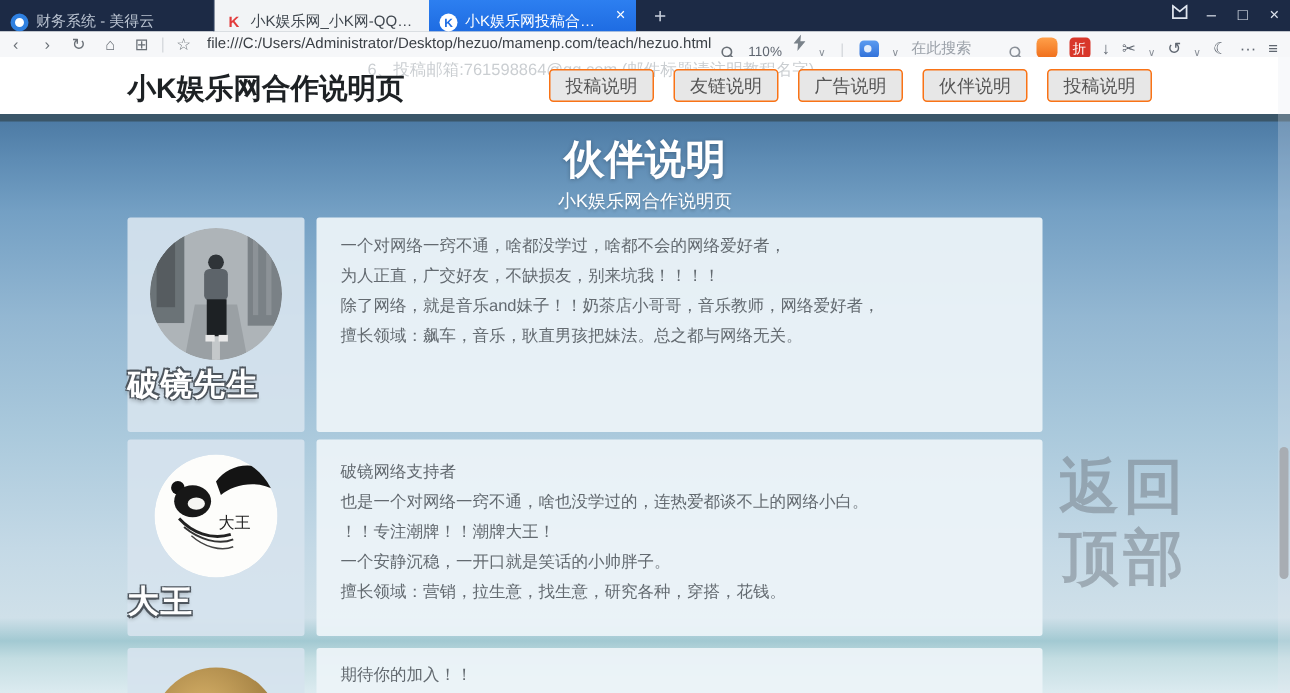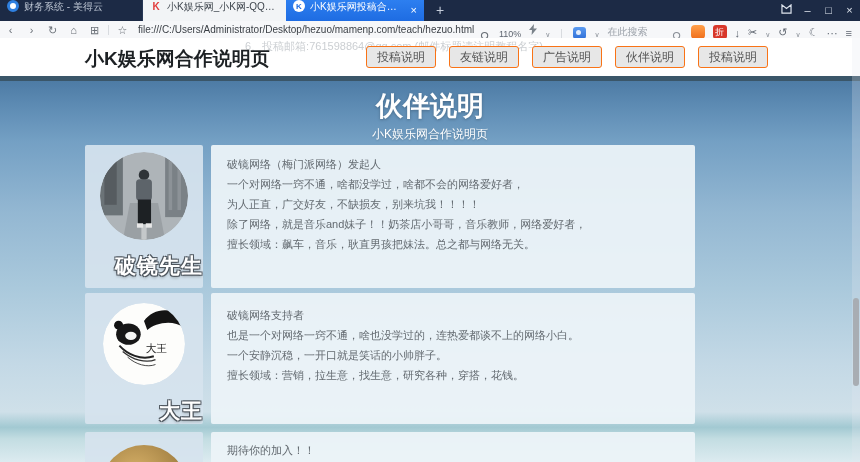--- a/index.html
+++ b/index.html
@@ -1,21 +1,21 @@
 <!DOCTYPE html>
 <html><head>
 <meta charset="utf-8">
 <style>
   html,body{margin:0;padding:0;background:#222;}
   .window{position:relative;width:860px;height:462px;overflow:hidden;background:#fff;
           font-family:"Liberation Sans",sans-serif;}
 
   
   .tabbar{position:absolute;top:0;left:0;right:0;height:21px;background:#1c2a45;display:flex;align-items:stretch;}
-  .tab{width:143px;display:flex;align-items:flex-start;padding:0 7px;box-sizing:border-box;border-right:1px solid #273755;}
+  .tab{width:143px;display:flex;align-items:flex-end;padding:0 7px;box-sizing:border-box;border-right:1px solid #273755;}
   .tab-title{font-size:10px;color:#b9c2d0;white-space:nowrap;overflow:hidden;text-overflow:ellipsis;flex:1;}
   .tab.t3{background:#f2f4f6;border-right:none;}
   .tab.t3 .tab-title{color:#3f464e;}
   .tab.t4{width:138px;background:linear-gradient(#2d7ff0,#1e6ce2);border-right:none;}
   .tab.t4 .tab-title{color:#fff;}
   .tclose{color:#fff;font-size:11px;margin-left:4px;line-height:21px;}
   .fav{width:12px;height:12px;margin-right:5px;flex:none;display:flex;align-items:center;justify-content:center;}
   .fav.q{border:3px solid #2f80e0;border-radius:50%;width:6px;height:6px;background:#fff;}
   .fav.kred{color:#e23b3b;font-weight:bold;font-size:10px;}
   .fav.kwhite{background:#fff;border-radius:50%;color:#1e6ce2;font-weight:bold;font-size:8px;}
@@ -62,21 +62,21 @@
   .card3{top:394px;height:60px;}
   .cleft{width:118px;flex:none;background:rgba(214,227,238,0.92);margin-right:8px;border-radius:2px;position:relative;}
   .cright{flex:1;background:rgba(236,243,248,0.94);border-radius:2px;padding:9px 16px;box-sizing:border-box;}
   .card2 .cright{padding-top:12px;}
   .card3 .cright{padding-top:8px;}
   .cline{font-size:11px;color:#636a70;line-height:20px;white-space:nowrap;}
   .avatar{width:88px;height:88px;border-radius:50%;margin:7px auto 0;display:block;overflow:hidden;}
   .card2 .avatar{width:82px;height:82px;margin-top:10px;}
   .avatar3{width:86px;height:86px;border-radius:50%;margin:13px auto 0;
            background:radial-gradient(circle at 40% 35%,#d9b36a,#9c7a3e 70%,#6f5526);}
-  .cname{text-align:right;font-size:21px;font-weight:bold;color:#fff;margin-top:12px;letter-spacing:1px;
+  .cname{text-align:left;font-size:21px;font-weight:bold;color:#fff;margin-top:2px;letter-spacing:1px;
          text-shadow:-1px -1px 0 #4e565e,1px -1px 0 #4e565e,-1px 1px 0 #4e565e,1px 1px 0 #4e565e,0 2px 3px rgba(0,0,0,.3);}
 
   .backtop{position:absolute;left:706px;top:264px;width:92px;font-size:40px;line-height:47px;font-weight:bold;
            color:#737b84;opacity:.5;letter-spacing:3px;}
   .watermark{position:absolute;right:8px;top:394px;font-family:"DejaVu Sans Mono",monospace;font-weight:bold;
              font-size:22px;color:#ff8f9e;letter-spacing:1px;
              text-shadow:2px 0 #333f5e,-2px 0 #333f5e,0 2px #333f5e,0 -2px #333f5e,
                          2px 2px #333f5e,-2px 2px #333f5e,2px -2px #333f5e,-2px -2px #333f5e;}
   .scroll-track{position:absolute;right:0;top:0;width:8px;bottom:0;background:rgba(228,233,238,0.25);}
   .scroll-thumb{position:absolute;right:1px;top:260px;width:6px;height:88px;background:#a8adb3;border-radius:3px;}
@@ -202,21 +202,20 @@
             <circle cx="50" cy="26" r="6" fill="#2f3438"></circle>
             <rect x="41" y="31" width="18" height="24" rx="4" fill="#5d646a"></rect>
             <rect x="43" y="54" width="15" height="28" fill="#1d2124"></rect>
             <rect x="42" y="81" width="7" height="5" fill="#e8e8e8"></rect>
               <rect x="52" y="81" width="7" height="5" fill="#e8e8e8"></rect>
           </g>
         </svg>
         <div class="cname">破镜先生</div>
       </div>
       <div class="cright">
-        <div class="cline">破镜网络（梅门派网络）发起人</div>
         <div class="cline">一个对网络一窍不通，啥都没学过，啥都不会的网络爱好者，</div>
         <div class="cline">为人正直，广交好友，不缺损友，别来坑我！！！！</div>
         <div class="cline">除了网络，就是音乐and妹子！！奶茶店小哥哥，音乐教师，网络爱好者，</div>
         <div class="cline">擅长领域：飙车，音乐，耿直男孩把妹法。总之都与网络无关。</div>
       </div>
     </div>
 
     <div class="card card2">
       <div class="cleft">
         <svg class="avatar" viewBox="0 0 100 100">
@@ -228,32 +227,34 @@
           <path d="M20 52 C30 63 46 70 62 65" stroke="#222" stroke-width="2.4" fill="none"></path>
           <path d="M24 59 C36 69 52 74 64 69" stroke="#333" stroke-width="1.6" fill="none"></path>
           <path d="M30 66 C40 75 54 79 64 75" stroke="#444" stroke-width="1.2" fill="none"></path>
           <text x="52" y="60" font-size="13" fill="#222">大王</text>
         </svg>
         <div class="cname">大王</div>
       </div>
       <div class="cright">
         <div class="cline">破镜网络支持者</div>
         <div class="cline">也是一个对网络一窍不通，啥也没学过的，连热爱都谈不上的网络小白。</div>
+        <div class="cline">！！专注潮牌！！潮牌大王！</div>
         <div class="cline">一个安静沉稳，一开口就是笑话的小帅胖子。</div>
         <div class="cline">擅长领域：营销，拉生意，找生意，研究各种，穿搭，花钱。</div>
       </div>
     </div>
 
     <div class="card card3">
       <div class="cleft">
         <div class="avatar3"></div>
       </div>
       <div class="cright">
         <div class="cline">期待你的加入！！</div>
       </div>
     </div>
 
+    <div class="backtop">返回顶部</div>
 
     <div class="scroll-track"></div>
     <div class="scroll-thumb"></div>
   </div>
 
 </div>
 
 </body></html>

